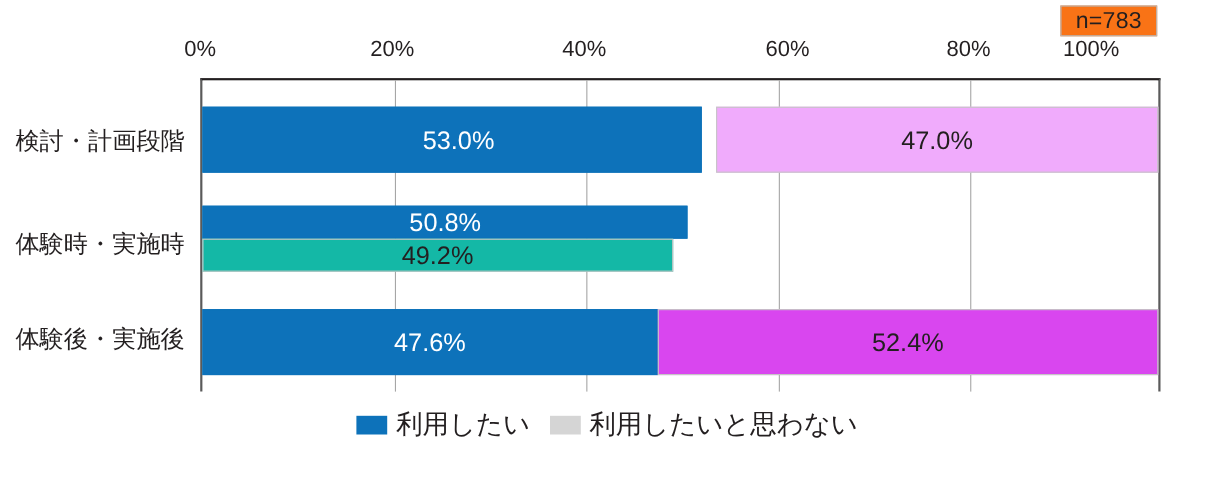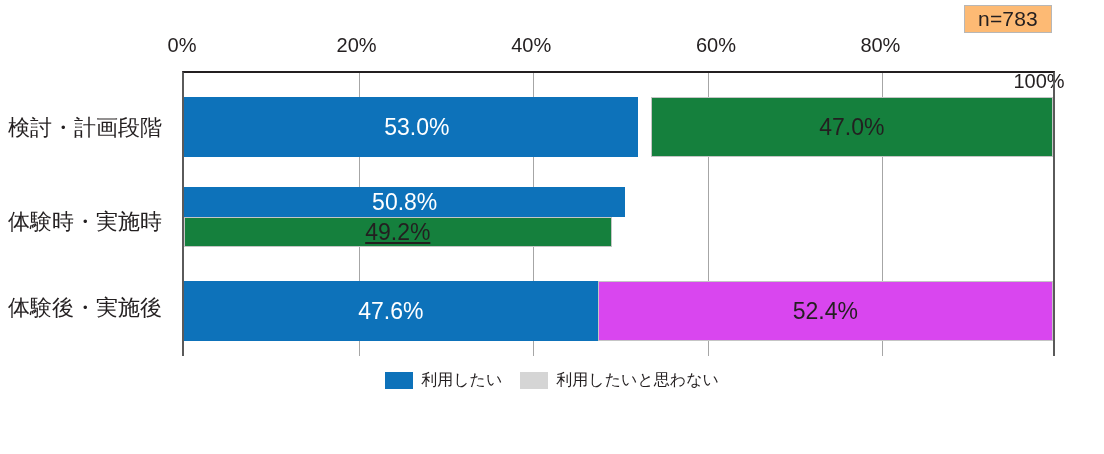--- a/index.html
+++ b/index.html
@@ -20,21 +20,21 @@
   }
 
   
   .n-badge {
     position: absolute;
     left: 964px;
     top: 5px;
     width: 88px;
     height: 28px;
     border: 1px solid #b7b7b7;
-    background: #fdba74;
+    background: #f97316;
     display: flex;
     align-items: center;
     justify-content: center;
     font-size: 21px;
     letter-spacing: 0.2px;
     color: #231f20;
     box-sizing: border-box;
   }
 
   
@@ -112,20 +112,21 @@
   }
   .seg-b {
     background: #d5d5d5;
     color: #231f20;
     border: 1px solid #c5c5c5;
   }
   .category-label {
     position: absolute;
     left: 8px;
     width: 166px;
+    text-align: center;
     font-size: 22px;
     color: #231f20;
     white-space: nowrap;
   }
 
   
   .legend {
     position: absolute;
     left: 0;
     top: 370px;
@@ -139,21 +140,21 @@
     display: flex;
     align-items: center;
     gap: 8px;
   }
   .legend-swatch {
     width: 28px;
     height: 17px;
     display: block;
   }
   .legend-text {
-    font-size: 16px;
+    font-size: 24px;
     color: #231f20;
     white-space: nowrap;
   }
 
   
   .caption {
     position: absolute;
     left: 0;
     top: 419px;
     width: 1104px;
@@ -171,44 +172,44 @@
   <div class="n-badge">
     <span>n=783</span>
   </div>
 
   <div class="axis-labels">
       <span class="tick-label" style="left: 182px;">0%</span>
       <span class="tick-label" style="left: 356.6px;">20%</span>
       <span class="tick-label" style="left: 531.2px;">40%</span>
       <span class="tick-label" style="left: 716px; text-align: center;">60%</span>
       <span class="tick-label" style="left: 880.4px;">80%</span>
-      <span class="tick-label" style="left: 1039px; margin-top: 36px;">100%</span>
+      <span class="tick-label" style="left: 992px;">100%</span>
     </div>
 
   <div class="plot">
     <div class="gridlines">
         <div class="gridline" style="left: 174.6px;"></div>
         <div class="gridline" style="left: 349.2px;"></div>
         <div class="gridline" style="left: 523.8px;"></div>
         <div class="gridline" style="left: 698.4px;"></div>
       </div>
     <div class="rows">
         <div class="bar-row" style="top: 24px;">
           <div class="seg seg-a" style="width: 53%; background: rgb(13, 114, 186); padding-left: 12px;">
             <span>53.0%</span>
           </div>
-          <div class="seg seg-b" style="width: 47%; background: #15803d; margin-left: 13px;">
+          <div class="seg seg-b" style="width: 47%; background: #f0abfc; margin-left: 13px;">
             <span>47.0%</span>
           </div>
         </div>
         <div class="bar-row" style="top: 114px; flex-direction: column;">
           <div class="seg seg-a" style="width: 50.8%; background: rgb(13, 114, 186);">
             <span>50.8%</span>
           </div>
-          <div class="seg seg-b" style="width: 49.2%; background: #15803d; text-decoration: underline;">
+          <div class="seg seg-b" style="width: 49.2%; background: #14b8a6;">
             <span>49.2%</span>
           </div>
         </div>
         <div class="bar-row" style="top: 208px;">
           <div class="seg seg-a" style="width: 47.6%; background: rgb(13, 114, 186);">
             <span>47.6%</span>
           </div>
           <div class="seg seg-b" style="width: 52.4%; background: #d946ef;">
             <span>52.4%</span>
           </div>

